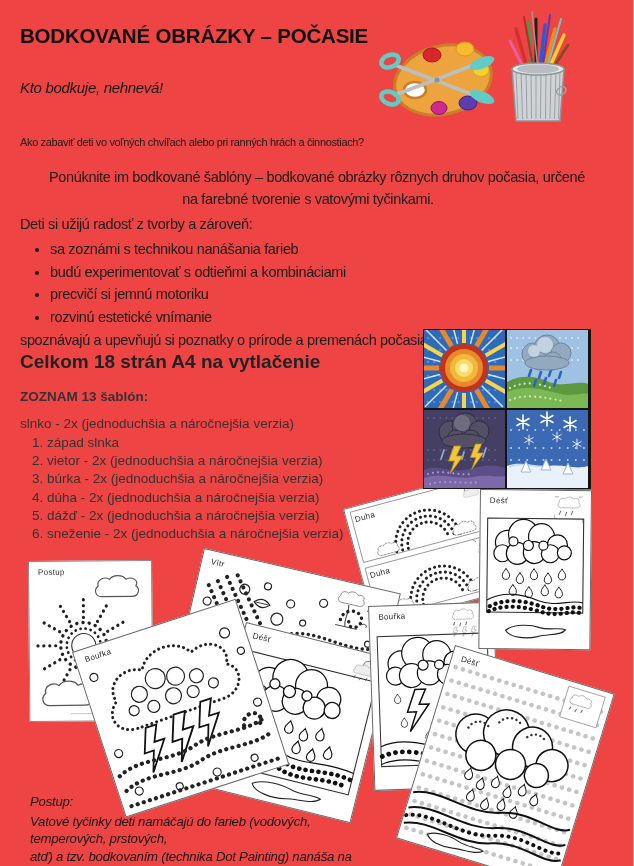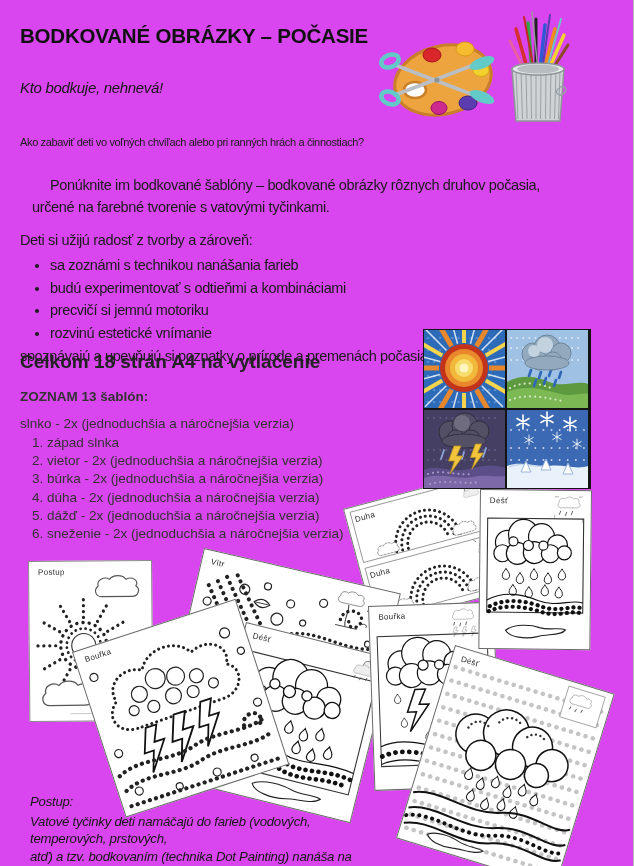--- a/index.html
+++ b/index.html
@@ -1,25 +1,25 @@
 <!DOCTYPE html>
 <html><head>
 <meta charset="utf-8">
 <style>
   html,body{margin:0;padding:0;background:#fff;}
-  .page{position:relative;width:634px;height:866px;background:#d946ef;overflow:hidden;
+  .page{position:relative;width:634px;height:866px;background:#ef4444;overflow:hidden;
         font-family:"Liberation Sans",sans-serif;color:#1b1b1b;}
   .edge-line{position:absolute;right:0;top:0;width:1px;height:100%;background:#b9b9b9;z-index:40;}
 
   
   .title{position:absolute;left:20px;top:24px;font-size:20.5px;font-weight:700;color:#101010;letter-spacing:-.2px;}
   .tagline{position:absolute;left:20px;top:79px;font-size:15px;font-style:italic;letter-spacing:-.3px;color:#181818;}
   .question{position:absolute;left:20px;top:136px;font-size:11px;letter-spacing:-.35px;}
   .intro-flow{position:absolute;left:20px;top:162px;width:576px;font-size:14.5px;letter-spacing:-.35px;line-height:22px;}
-  .intro-flow p{margin:12px;text-indent:18px;}
+  .intro-flow p{margin:4px;text-indent:18px;text-align:center;}
   .lead{margin-top:1px;line-height:21px;}
   ul.benefits{margin:3px 0 0 0;padding:0 0 0 30px;list-style:disc;}
   ul.benefits li{line-height:22.5px;}
   .outro{margin-top:2px;line-height:21px;}
 
   
   .heading{position:absolute;left:20px;top:351px;font-size:19px;font-weight:700;color:#222;font-family:"Liberation Sans",sans-serif;}
   .offer{position:absolute;left:20px;top:388px;width:402px;font-size:13.5px;color:#333;line-height:18px;}
   .offer .list-title{font-weight:700;margin-bottom:9px;}
   .offer ol{margin:1px 0 0 0;padding:0 0 0 27px;}

